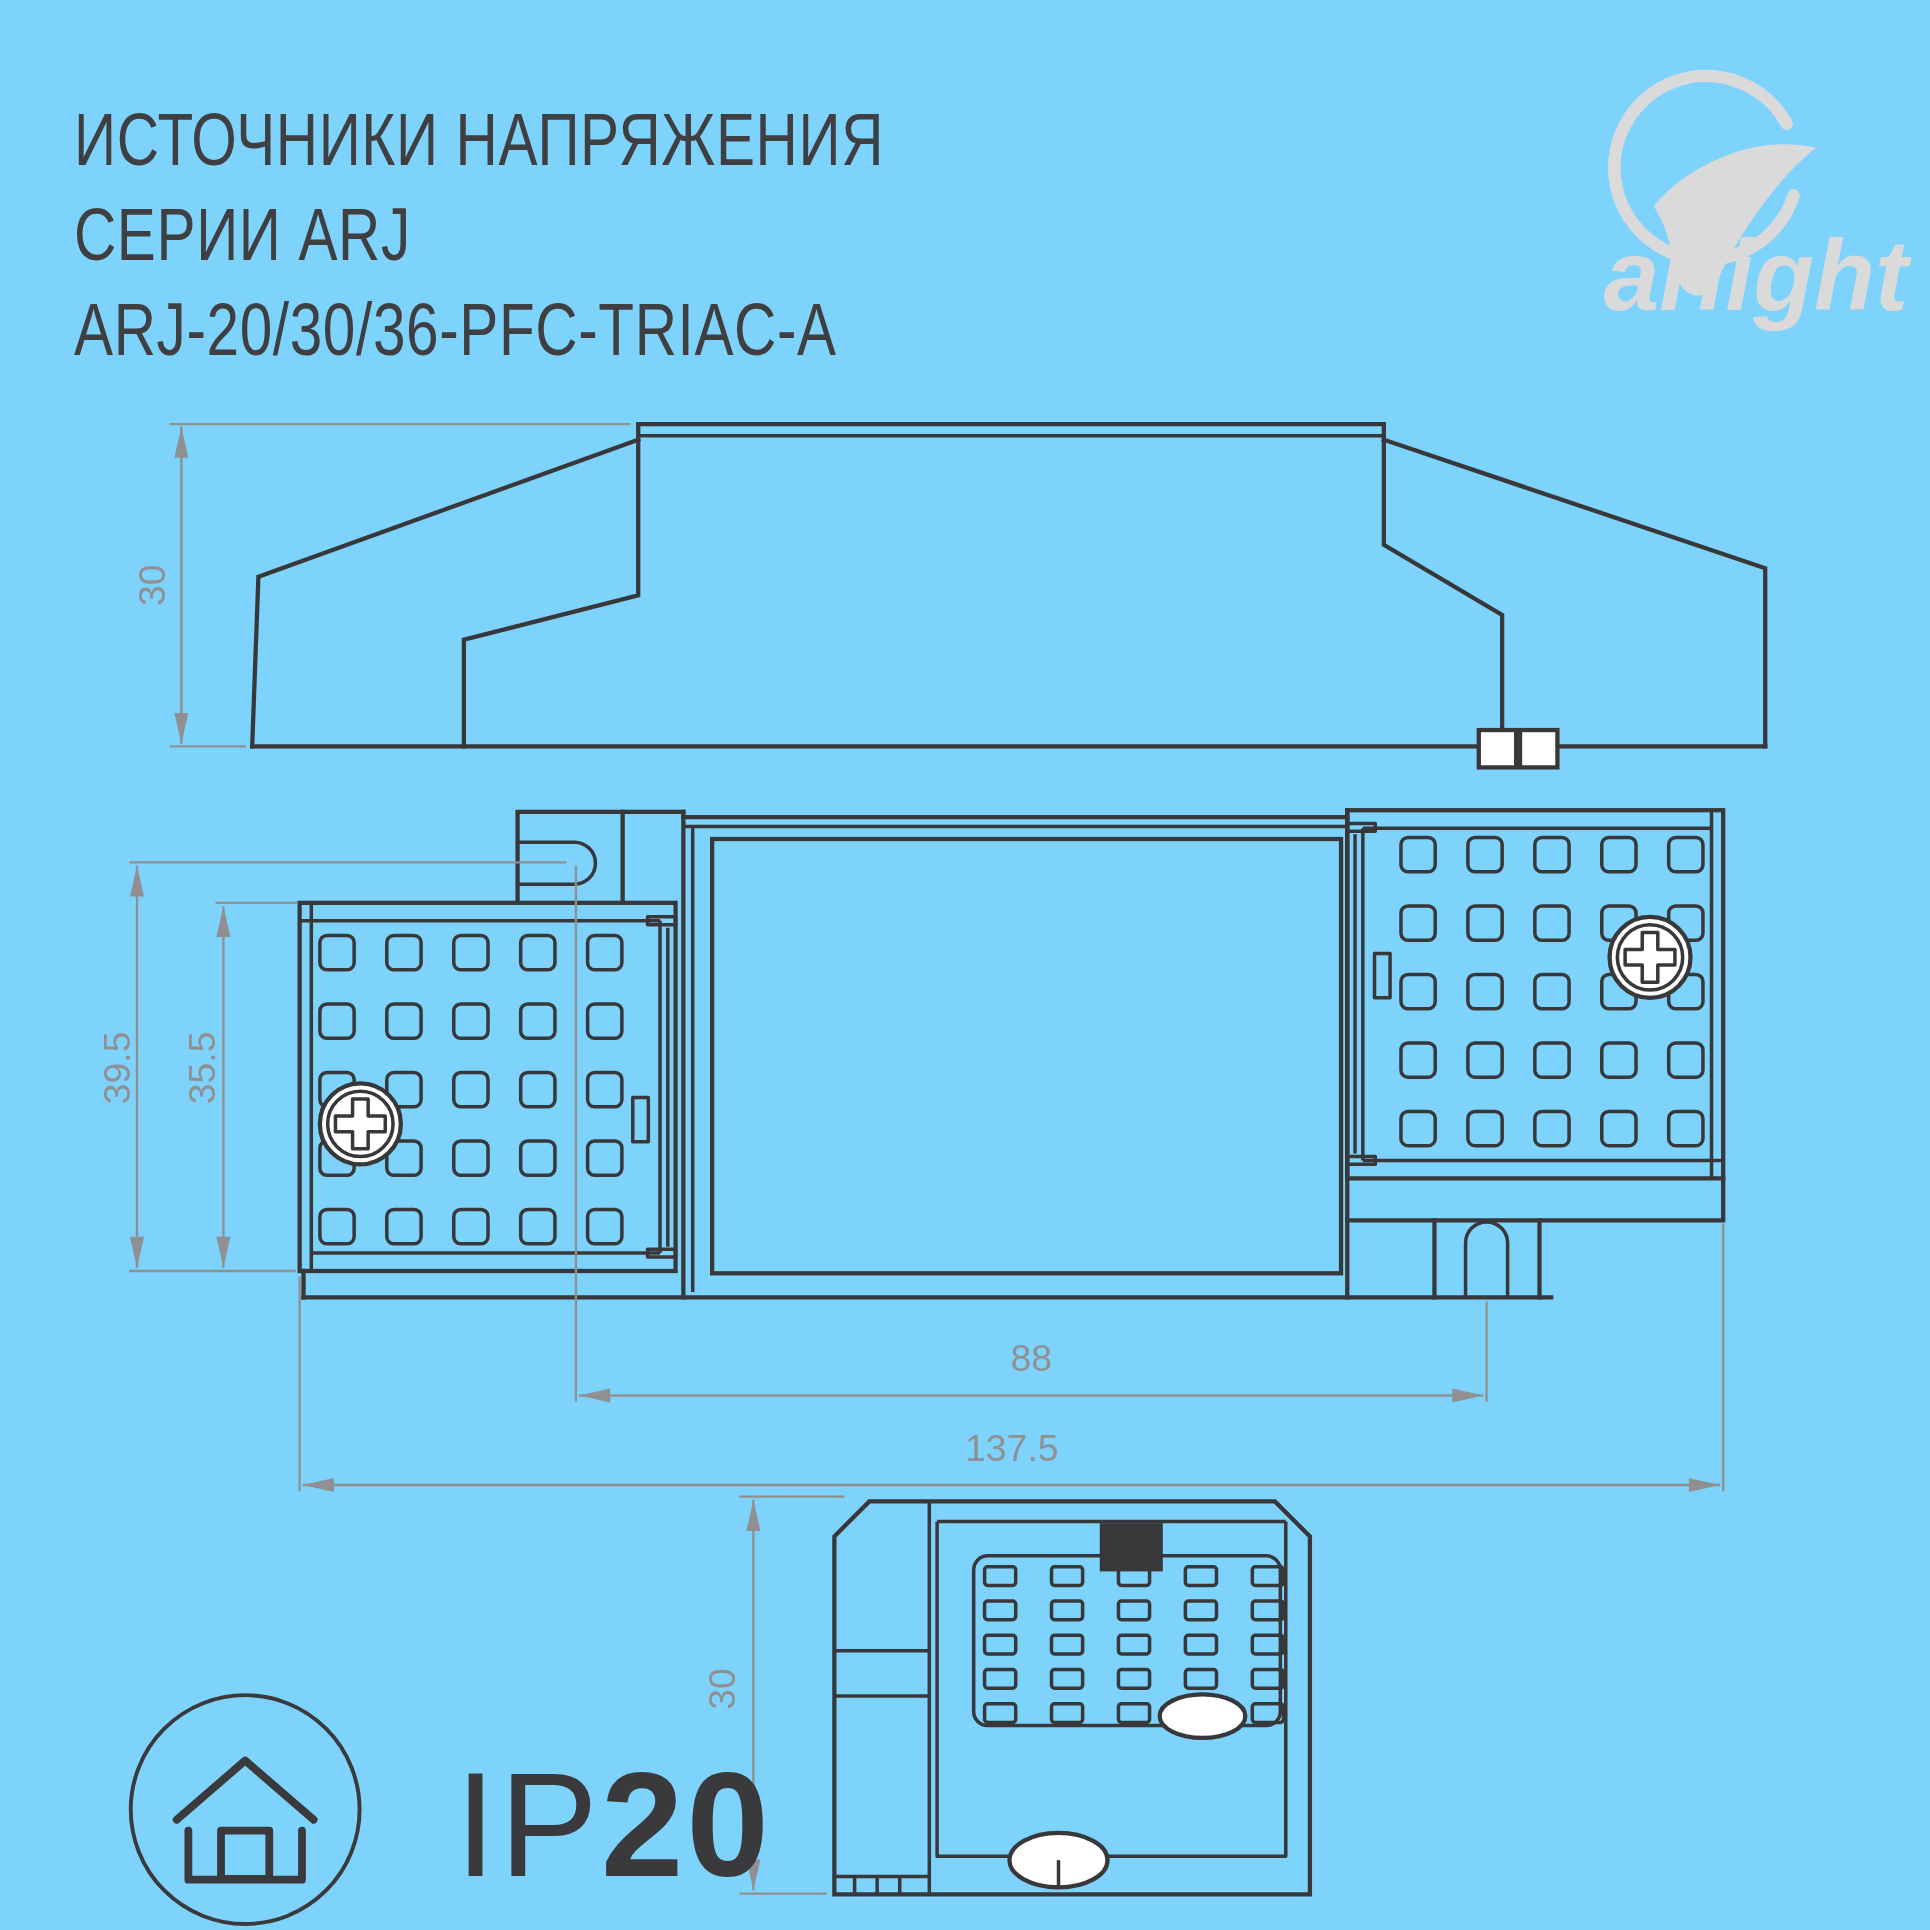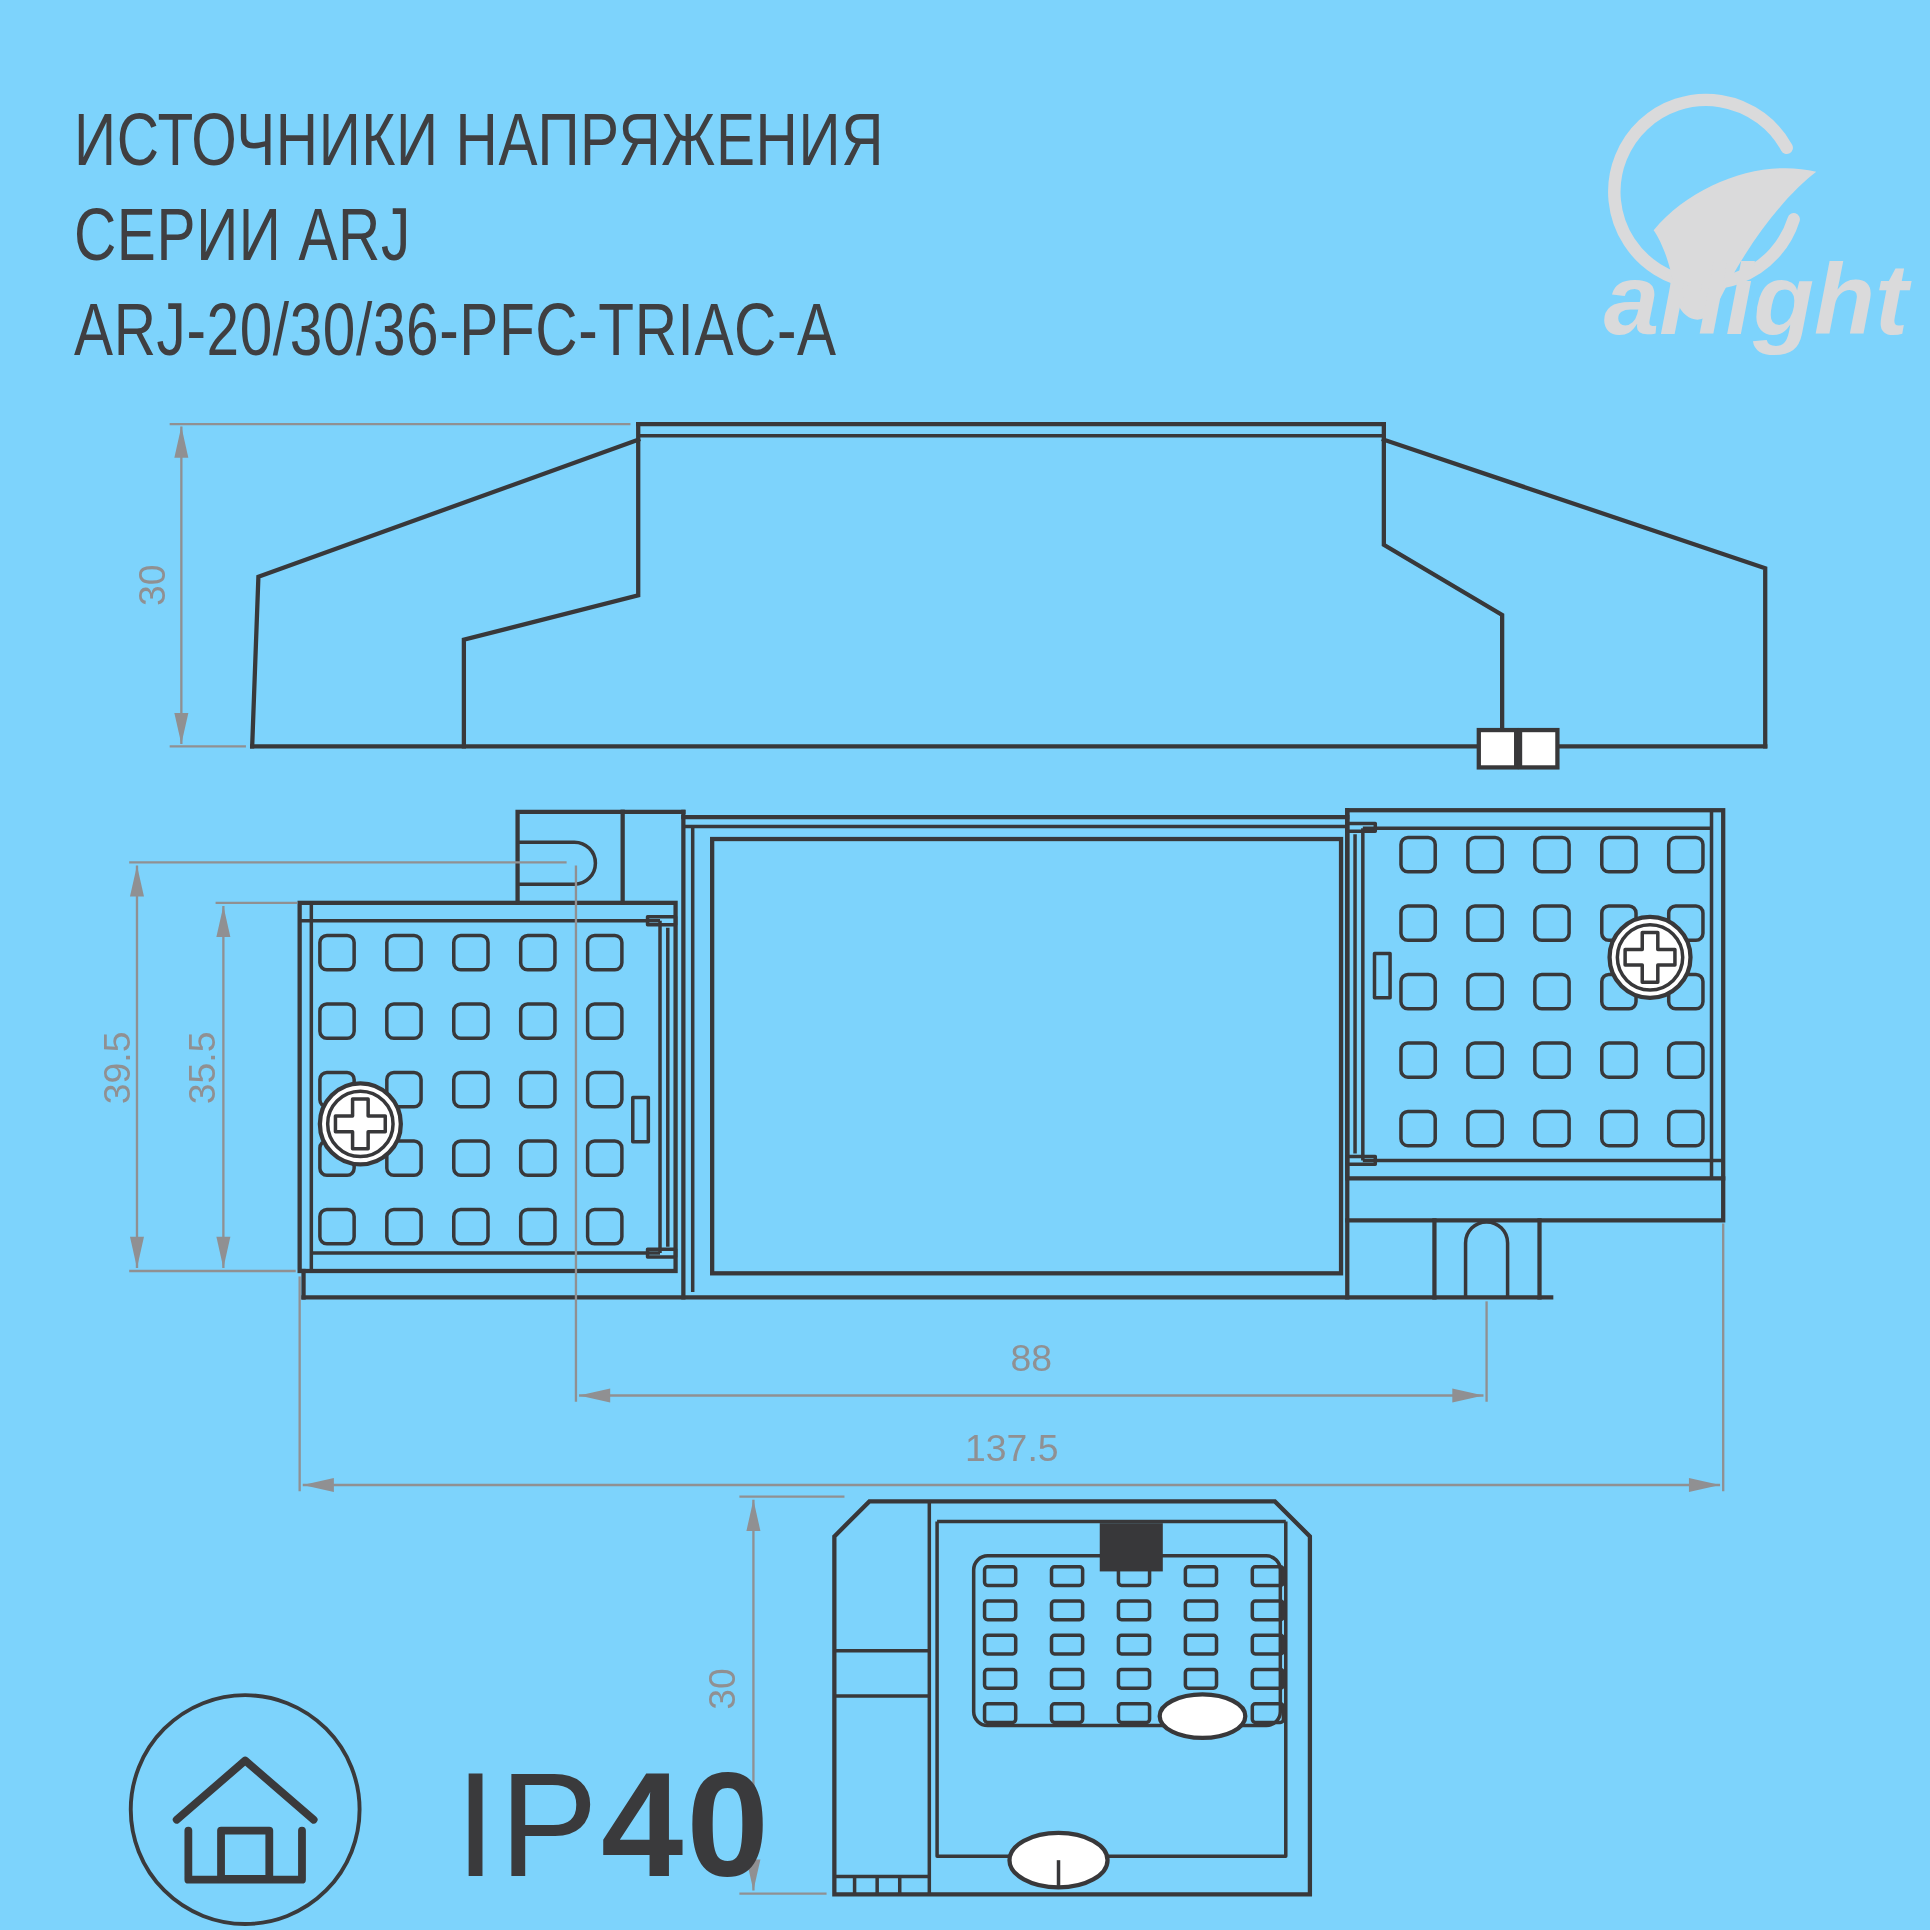--- a/index.html
+++ b/index.html
@@ -1,21 +1,21 @@
 <!DOCTYPE html>
 <html style="font-size:12.5px"><head>
 <meta charset="utf-8">
 <style>
   html,body{margin:0;padding:0;background:#fff;}
   .page{position:relative;width:1931px;height:1931px;background:#7dd3fc;
         font-family:"Liberation Sans",sans-serif;overflow:hidden;}
   .title{position:absolute;left:74px;top:92px;color:#3f3f41;font-size:75px;
          line-height:95px;letter-spacing:0.8px;white-space:nowrap;
          transform:scaleX(.78);transform-origin:left top;font-weight:400;}
-  .logo{position:absolute;left:1511px;top:73px;width:409px;height:284px;}
+  .logo{position:absolute;left:1511px;top:49px;width:409px;height:284px;}
   .drawing{position:absolute;left:0;top:0;width:1931px;height:1931px;}
   .ln{stroke:#38383a;stroke-width:5.5;fill:none;stroke-linecap:square;stroke-linejoin:miter;}
   .ln2{stroke:#38383a;stroke-width:4.5;fill:none;stroke-linejoin:round;}
   .lnw{stroke:#38383a;stroke-width:5.5;fill:#fff;}
   .dim{stroke:#909092;stroke-width:3;fill:none;}
   .dimtxt{fill:#909092;font-size:48px;font-family:"Liberation Sans",sans-serif;}
   .badgetxt{position:absolute;left:455px;top:1740px;font-size:148px;color:#3a3a3c;
             letter-spacing:3.1px;}
   .badgetxt b{font-weight:700;}
 </style>
@@ -264,16 +264,16 @@
     <g>
       <circle cx="315" cy="2325" r="147" fill="none" stroke="#3a3a3c" stroke-width="5"></circle>
       <g fill="none" stroke="#3a3a3c" stroke-width="10" stroke-linecap="round" stroke-linejoin="round">
         <path d="M227,2338 L315,2262 L403,2338"></path>
         <path d="M242,2352 V2415 H388 V2352"></path>
         <rect x="284" y="2352" width="62" height="62"></rect>
       </g>
     </g>
   </svg>
 
-  <div class="badgetxt"><span>IP</span><b>40</b></div>
+  <div class="badgetxt"><span>IP</span><b>20</b></div>
 
 </div>
 
 
 </body></html>

